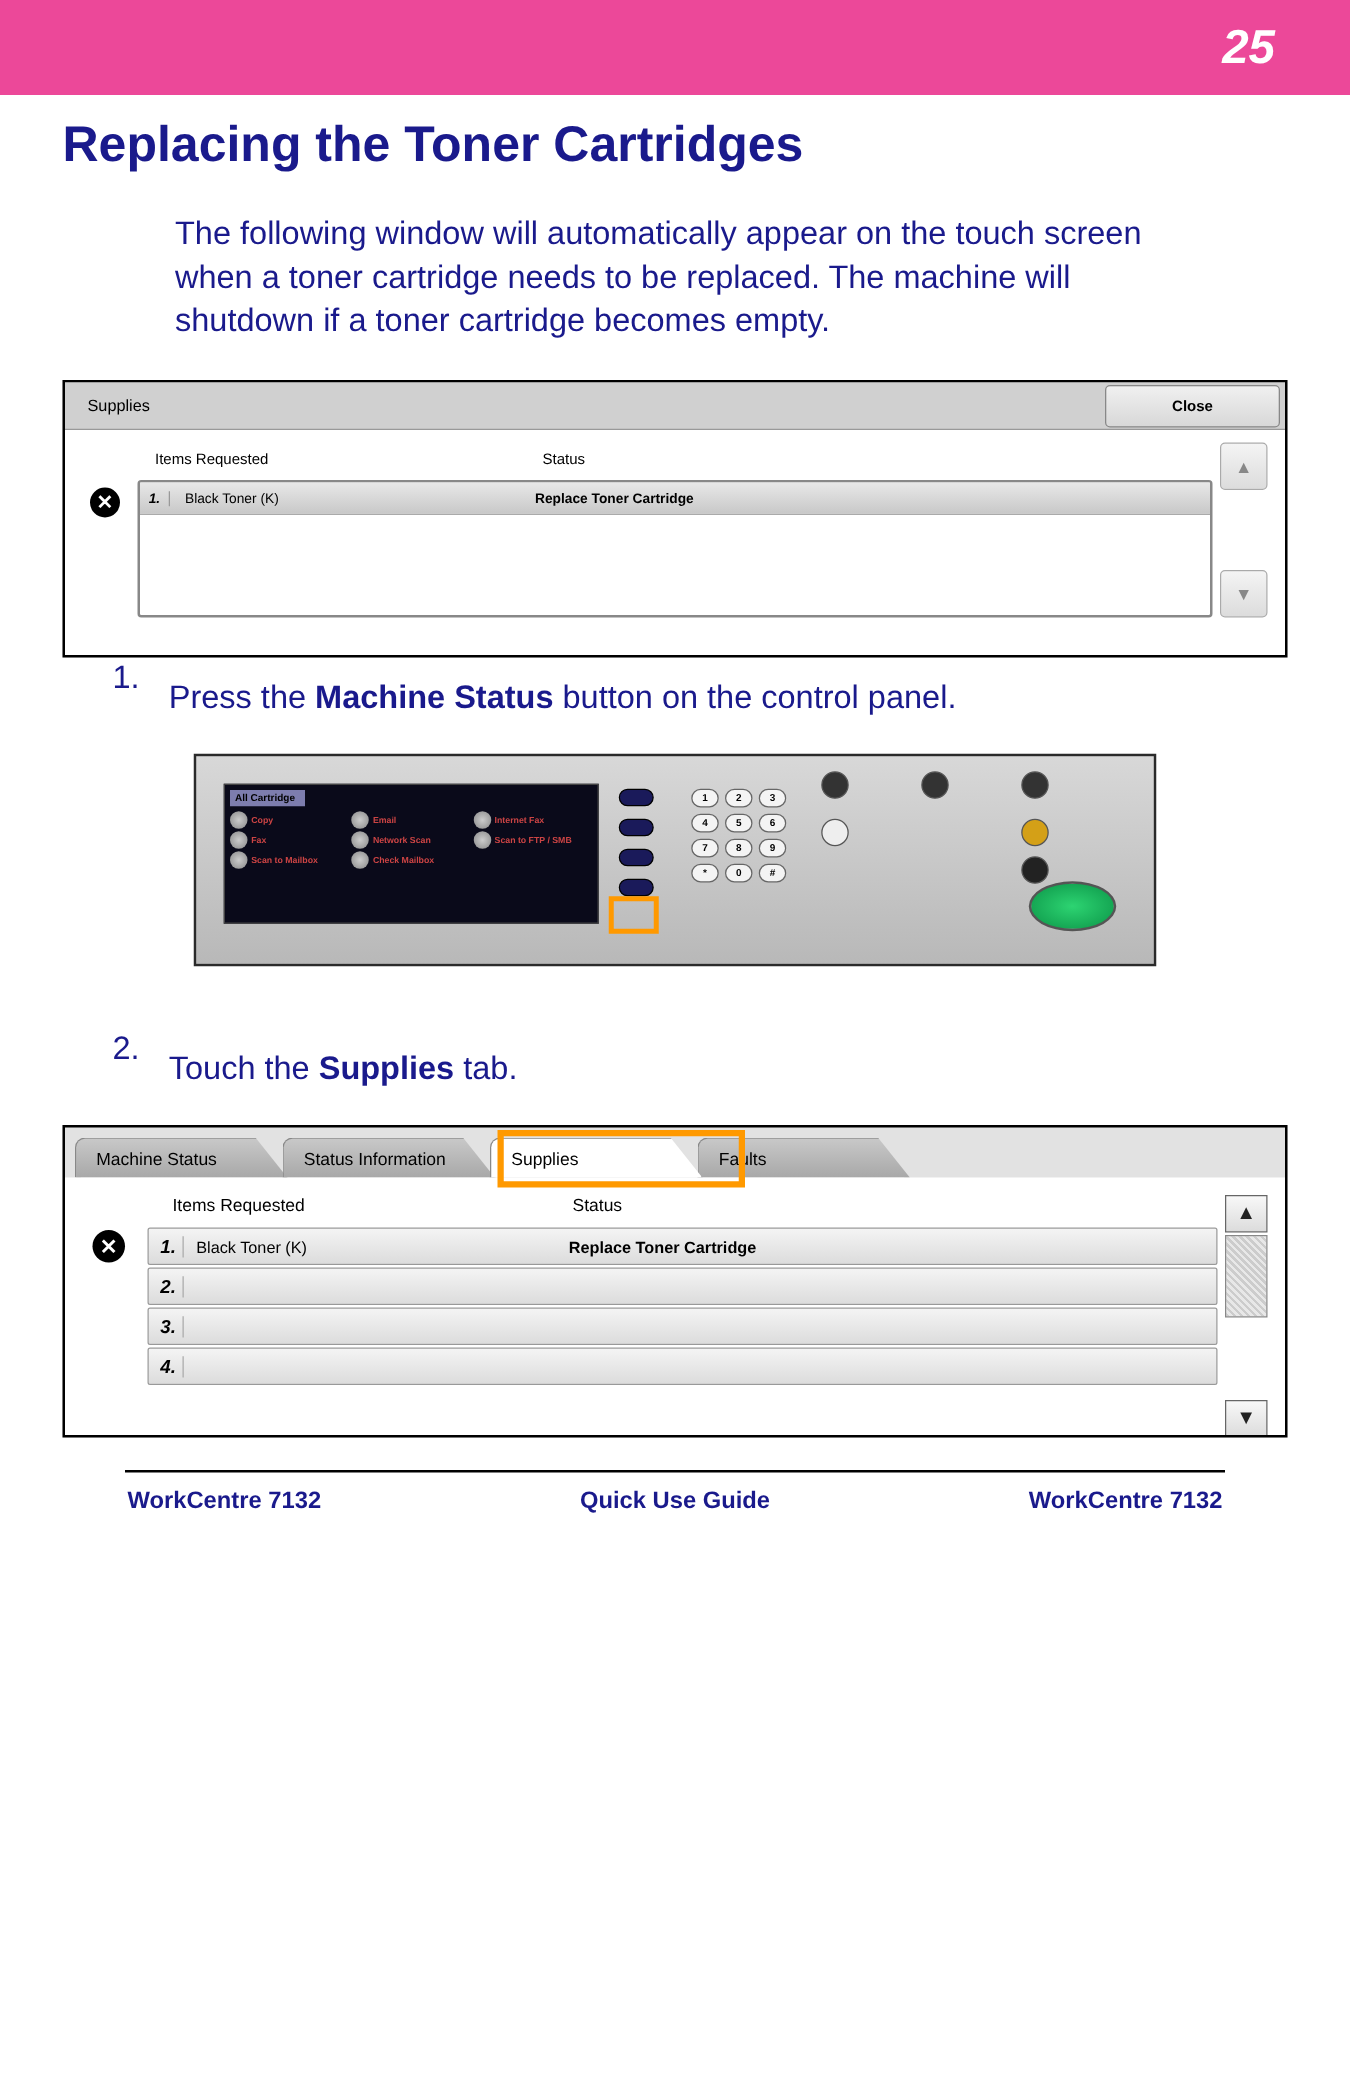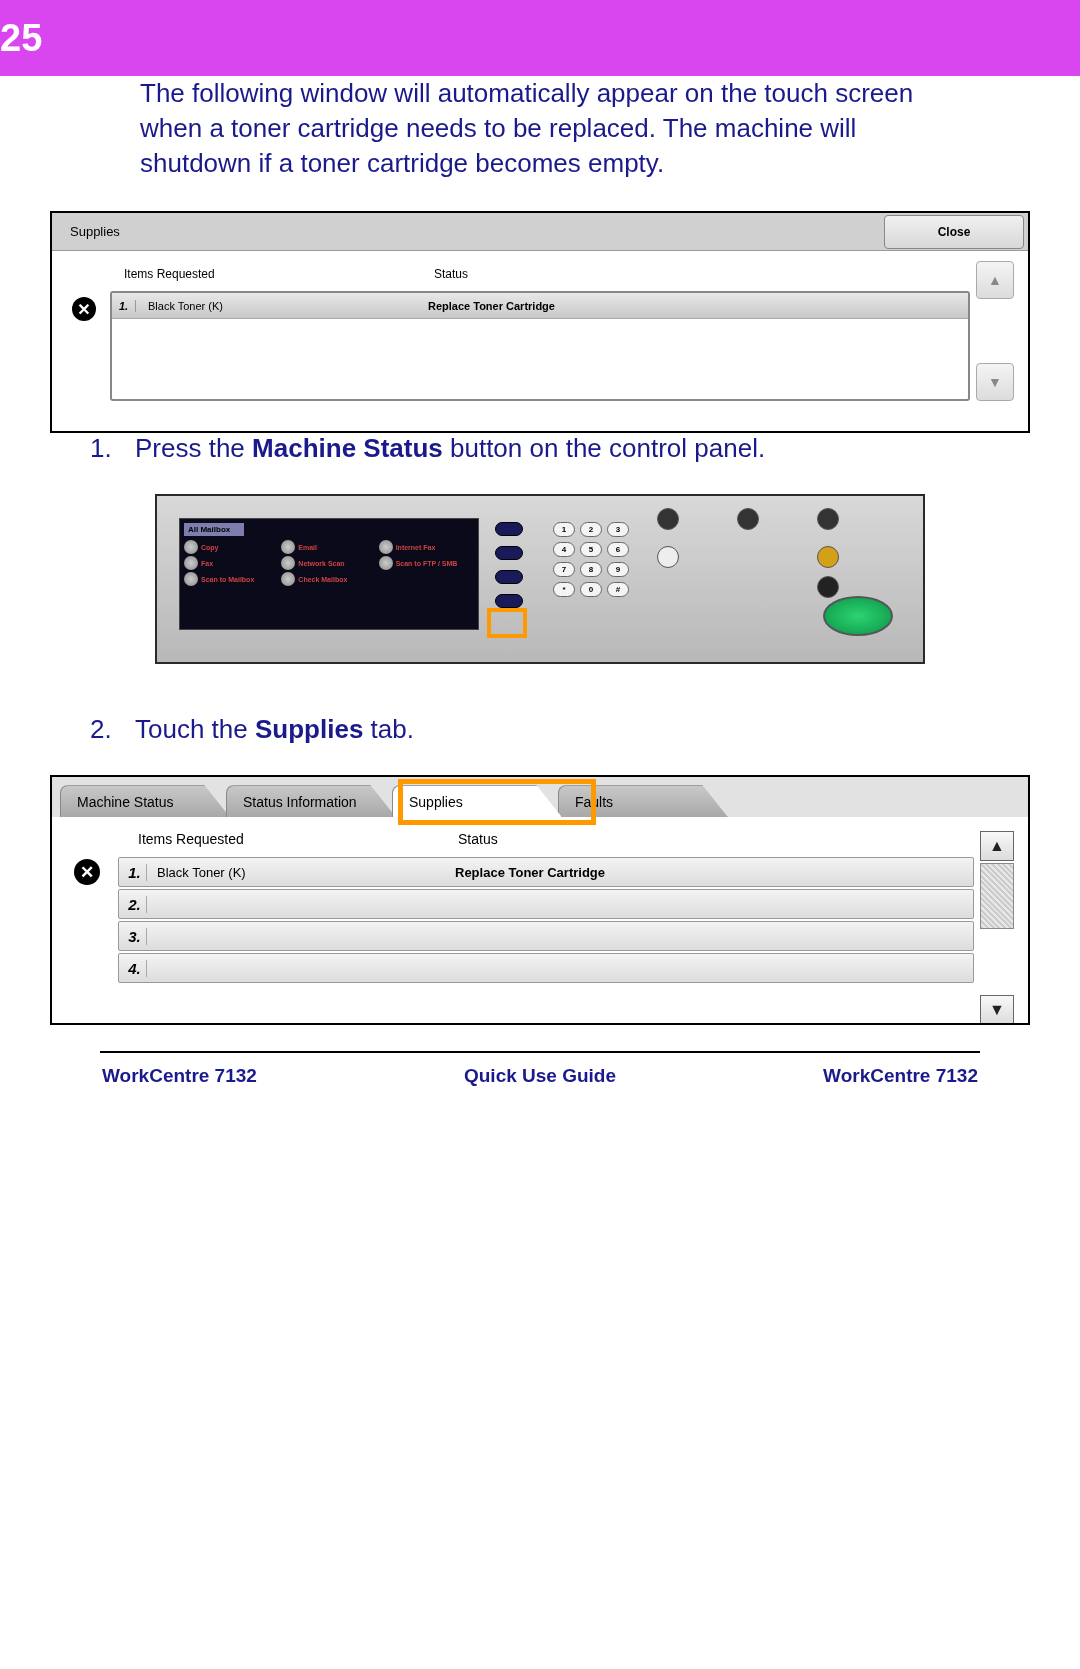--- a/index.html
+++ b/index.html
@@ -1,18 +1,18 @@
 <!DOCTYPE html>
 <html><head>
 <meta charset="utf-8">
 <style>
 * { box-sizing: border-box; margin: 0; padding: 0; }
 body { font-family: Arial, Helvetica, sans-serif; background: #fff; width: 1080px; }
 .page { width: 1080px; padding: 0; }
-.red-banner { background: #d946ef; height: 76px; display: flex; align-items: center; padding-right: 60px; }
+.red-banner { background: #ec4899; height: 76px; display: flex; justify-content: flex-end; align-items: center; padding-right: 60px; font-style: italic; }
 .page-number { color: #fff; font-size: 38px; font-weight: bold; }
 .title { color: #1a1a8c; font-size: 40px; font-weight: bold; padding: 18px 50px 30px 50px; }
 .intro { color: #1a1a8c; font-size: 26px; padding: 0 140px 30px 140px; line-height: 1.35; }
 .screenshot1 { border: 2px solid #000; margin: 0 50px; background: #e2e2e2; }
 .ss1-header { display: flex; align-items: center; background: #d0d0d0; border-bottom: 1px solid #999; height: 38px; }
 .ss1-title { font-size: 13px; padding-left: 18px; flex: 1; }
 .ss1-close { width: 140px; height: 34px; margin: 2px 4px 2px 0; background: linear-gradient(#f0f0f0,#d8d8d8); border: 1px solid #888; border-radius: 4px; display: flex; align-items: center; justify-content: center; font-size: 12px; font-weight: bold; }
 .ss1-body { background: #fff; padding: 10px 12px 30px 12px; display: flex; }
 .ss1-left { flex: 1; }
 .ss1-colheads { display: flex; font-size: 12px; padding: 6px 0 10px 60px; }
@@ -21,21 +21,21 @@
 .ss1-x { position: absolute; left: -40px; top: 4px; width: 24px; height: 24px; background: #000; border-radius: 50%; color: #fff; display: flex; align-items: center; justify-content: center; font-weight: bold; font-size: 16px; }
 .ss1-row { display: flex; align-items: center; background: linear-gradient(#e8e8e8,#c8c8c8); border-bottom: 1px solid #aaa; height: 26px; font-size: 11px; }
 .ss1-rownum { width: 24px; text-align: center; font-weight: bold; font-style: italic; border-right: 1px solid #999; }
 .ss1-rowitem { padding-left: 12px; width: 292px; }
 .ss1-rowstatus { font-weight: bold; }
 .ss1-scroll { width: 40px; margin-left: 6px; display: flex; flex-direction: column; justify-content: space-between; }
 .ss1-scrollbtn { width: 38px; height: 38px; border: 1px solid #aaa; border-radius: 4px; background: linear-gradient(#f4f4f4,#dcdcdc); display: flex; align-items: center; justify-content: center; color: #888; font-size: 14px; }
 .midtext { color: #1a1a8c; font-size: 26px; padding: 40px 90px 50px 90px; }
 .step { display: flex; padding: 0 90px 30px 90px; color: #1a1a8c; font-size: 26px; }
 .stepnum { width: 45px; }
-.stepbody { flex: 1; }
+.stepbody { flex: 1; margin-top: 16px; }
 .stepbody b { font-weight: bold; }
 .panel-img { margin: 0 auto 50px auto; width: 770px; border: 2px solid #2a2a2a; background: linear-gradient(#d8d8d8,#b8b8b8); height: 170px; display: flex; position: relative; }
 .panel-screen { position: absolute; left: 22px; top: 22px; width: 300px; height: 112px; background: #0a0a1a; border: 1px solid #444; padding: 4px; }
 .ps-tab { background: #7d7dae; color: #000; font-size: 8px; font-weight: bold; padding: 2px 4px; width: 60px; }
 .ps-grid { display: grid; grid-template-columns: repeat(3, 1fr); gap: 2px; margin-top: 4px; }
 .ps-item { display: flex; align-items: center; gap: 3px; }
 .ps-icon { width: 14px; height: 14px; background: radial-gradient(#ccc,#888); border-radius: 50%; }
 .ps-label { color: #c44; font-size: 7px; font-weight: bold; }
 .panel-leds { position: absolute; left: 338px; top: 26px; display: flex; flex-direction: column; gap: 10px; }
 .led { width: 28px; height: 14px; background: #1a1a5a; border-radius: 7px; border: 1px solid #000; }
@@ -68,20 +68,21 @@
 .footer-wrap { margin: 12px 50px; }
 </style>
 </head>
 <body>
 
 <div class="page">
   <div class="red-banner">
     <span class="page-number">25</span>
   </div>
 
+  <h1 class="title">Replacing the Toner Cartridges</h1>
 
   <p class="intro">The following window will automatically appear on the touch screen when a toner cartridge needs to be replaced. The machine will shutdown if a toner cartridge becomes empty.</p>
 
   <div class="screenshot1">
     <div class="ss1-header">
       <span class="ss1-title">Supplies</span>
       <div class="ss1-close">
           <span>Close</span>
         </div>
     </div>
@@ -111,21 +112,21 @@
 
   <div class="step">
     <span class="stepnum">1.</span>
     <span class="stepbody">
       <span>Press the </span><b>Machine Status</b><span> button on the control panel.</span>
     </span>
   </div>
 
   <div class="panel-img">
     <div class="panel-screen">
-      <div class="ps-tab">All Mailbox</div>
+      <div class="ps-tab">All Cartridge</div>
       <div class="ps-grid">
         <div class="ps-item">
             <div class="ps-icon"></div>
             <span class="ps-label">Copy</span>
           </div>
         <div class="ps-item">
             <div class="ps-icon"></div>
             <span class="ps-label">Email</span>
           </div>
         <div class="ps-item">

